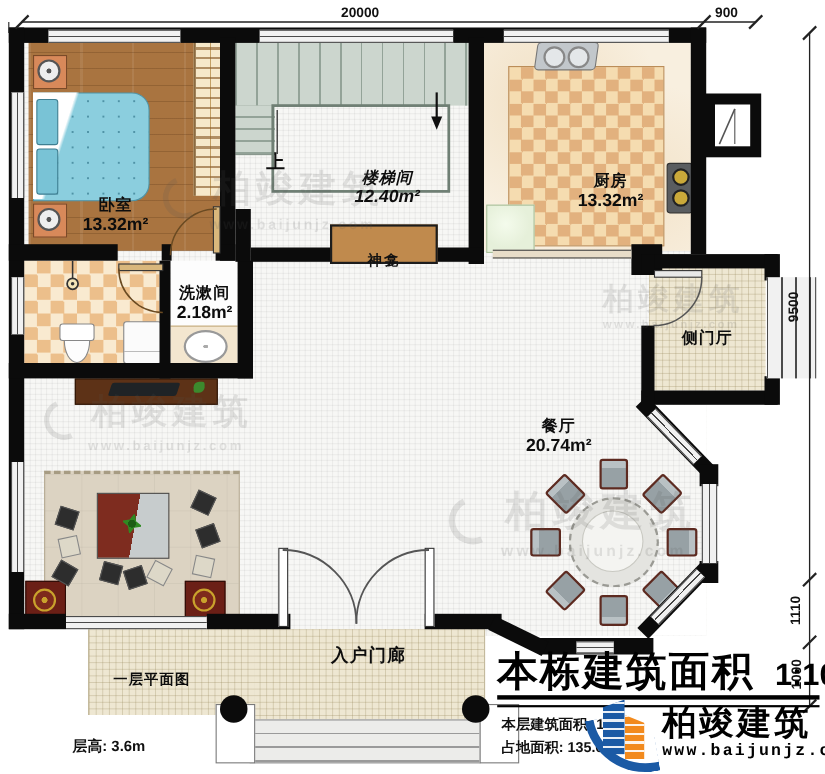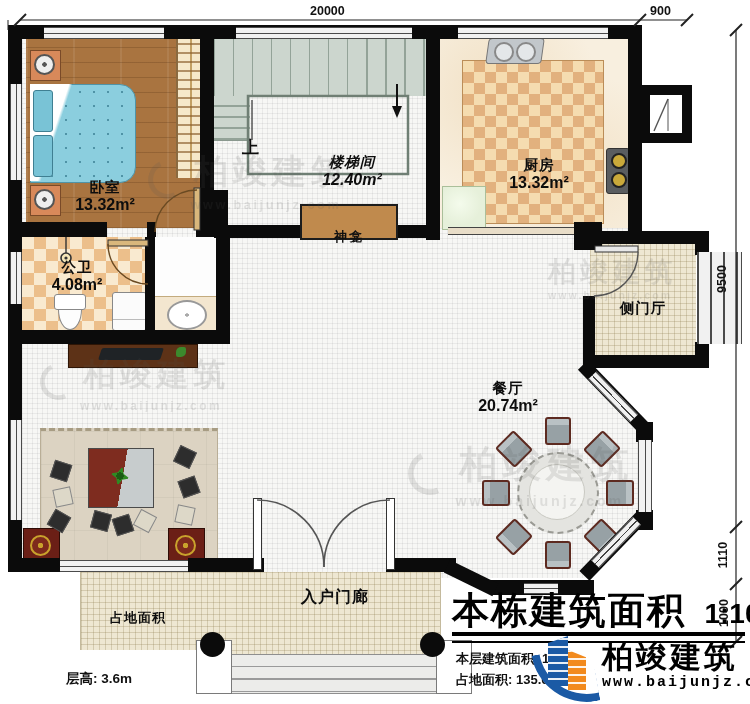--- a/index.html
+++ b/index.html
@@ -263,40 +263,40 @@
   <span class="dim" style="left:710px;top:606px;transform:rotate(-90deg);">1090</span>
 
   <div class="lbl" style="left:60px;top:179px;width:90px;">
     <div class="nm">卧室</div>
     <div class="ar">13.32m²</div>
   </div>
   <div class="lbl" style="left:302px;top:154px;width:100px;font-style:italic;">
     <div class="nm">楼梯间</div>
     <div class="ar">12.40m²</div>
   </div>
-  <div class="lbl" style="left:491px;top:157px;width:96px;">
+  <div class="lbl" style="left:507px;top:157px;width:96px;">
     <div class="nm">厨房</div>
     <div class="ar">13.32m²</div>
   </div>
-  <div class="lbl" style="left:32px;top:259px;width:90px;">
-    <div class="nm">公卫</div>
-    <div class="ar">4.08m²</div>
+  <div class="lbl" style="left:140px;top:259px;width:92px;">
+    <div class="nm">洗漱间</div>
+    <div class="ar">2.18m²</div>
   </div>
   <div class="lbl" style="left:460px;top:380px;width:96px;">
     <div class="nm">餐厅</div>
     <div class="ar">20.74m²</div>
   </div>
   <div class="lbl" style="left:595px;top:300px;width:96px;">
     <div class="nm">侧门厅</div>
   </div>
   <div class="lbl" style="left:285px;top:588px;width:100px;">
     <div class="nm" style="font-size:16px;">入户门廊</div>
   </div>
   <div class="lbl" style="left:90px;top:611px;width:96px;">
-    <div class="nm" style="font-size:13px;">占地面积</div>
+    <div class="nm" style="font-size:13px;">一层平面图</div>
   </div>
   <div class="lbl" style="left:238px;top:138px;width:26px;">
     <div class="nm" style="font-size:17px;">上</div>
   </div>
 
   <div class="wm" style="left:40px;top:352px;transform:scale(.8);transform-origin:top left;">
     <span class="swoosh"></span><span class="wm-text">柏竣建筑</span>
     <div class="wm-sub" style="margin-left:50px;">www.baijunjz.com</div>
   </div>
   <div class="wm" style="left:148px;top:148px;transform:scale(.85);transform-origin:top left;">

